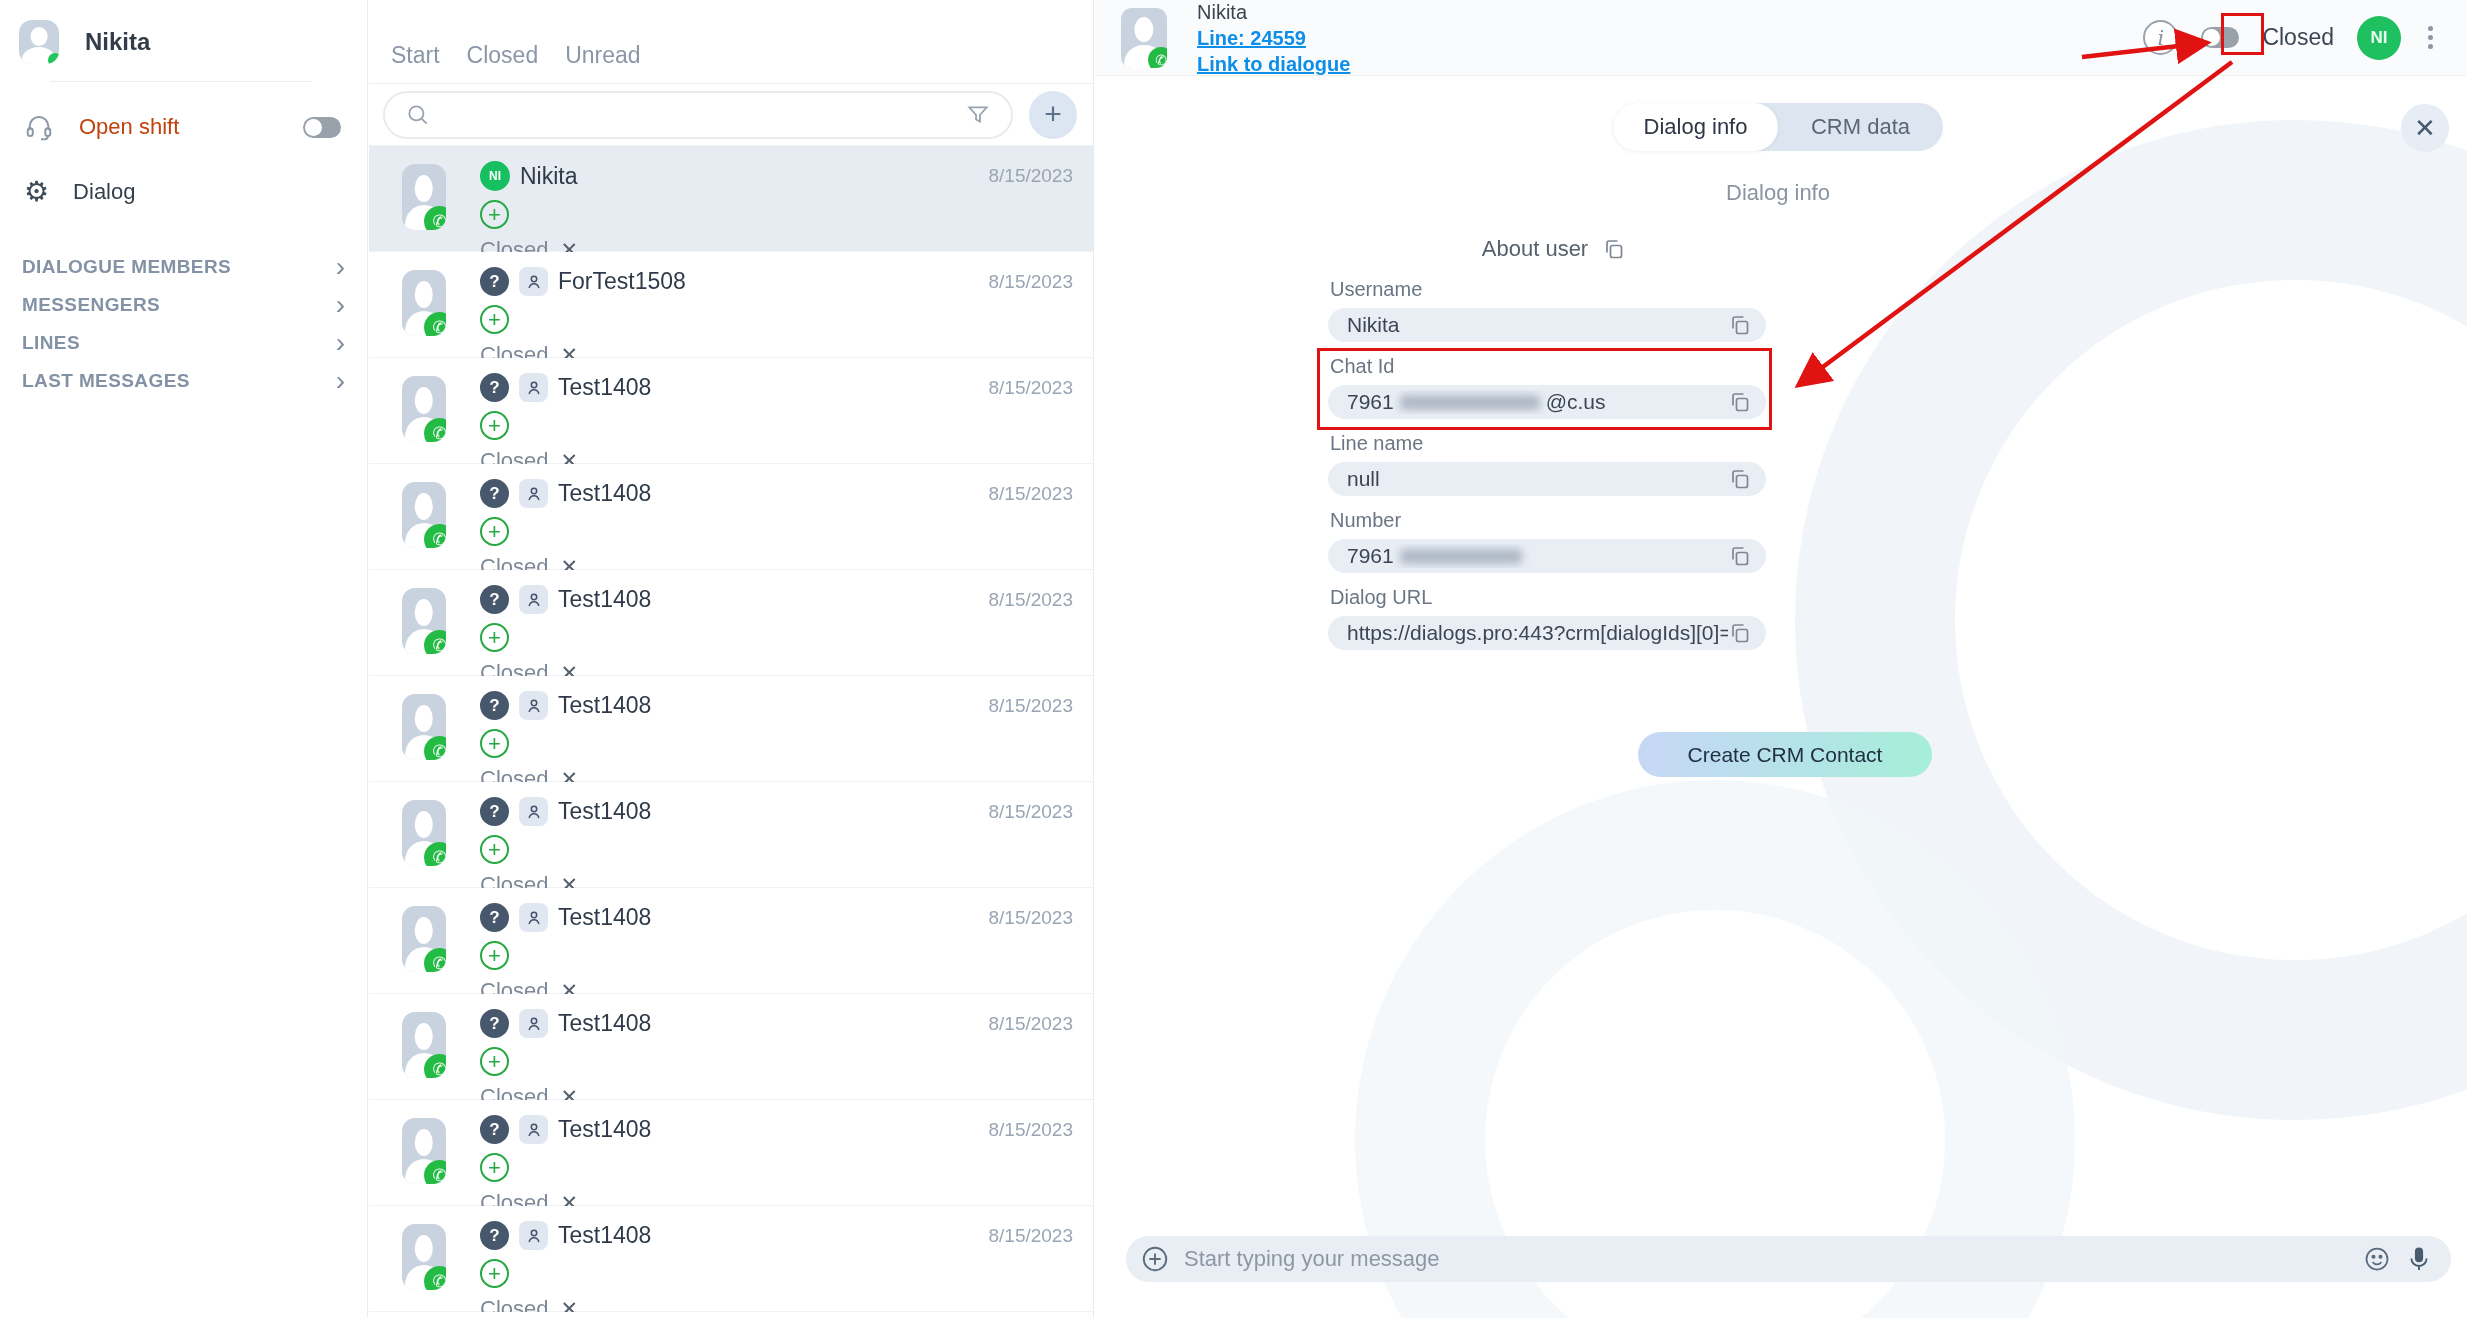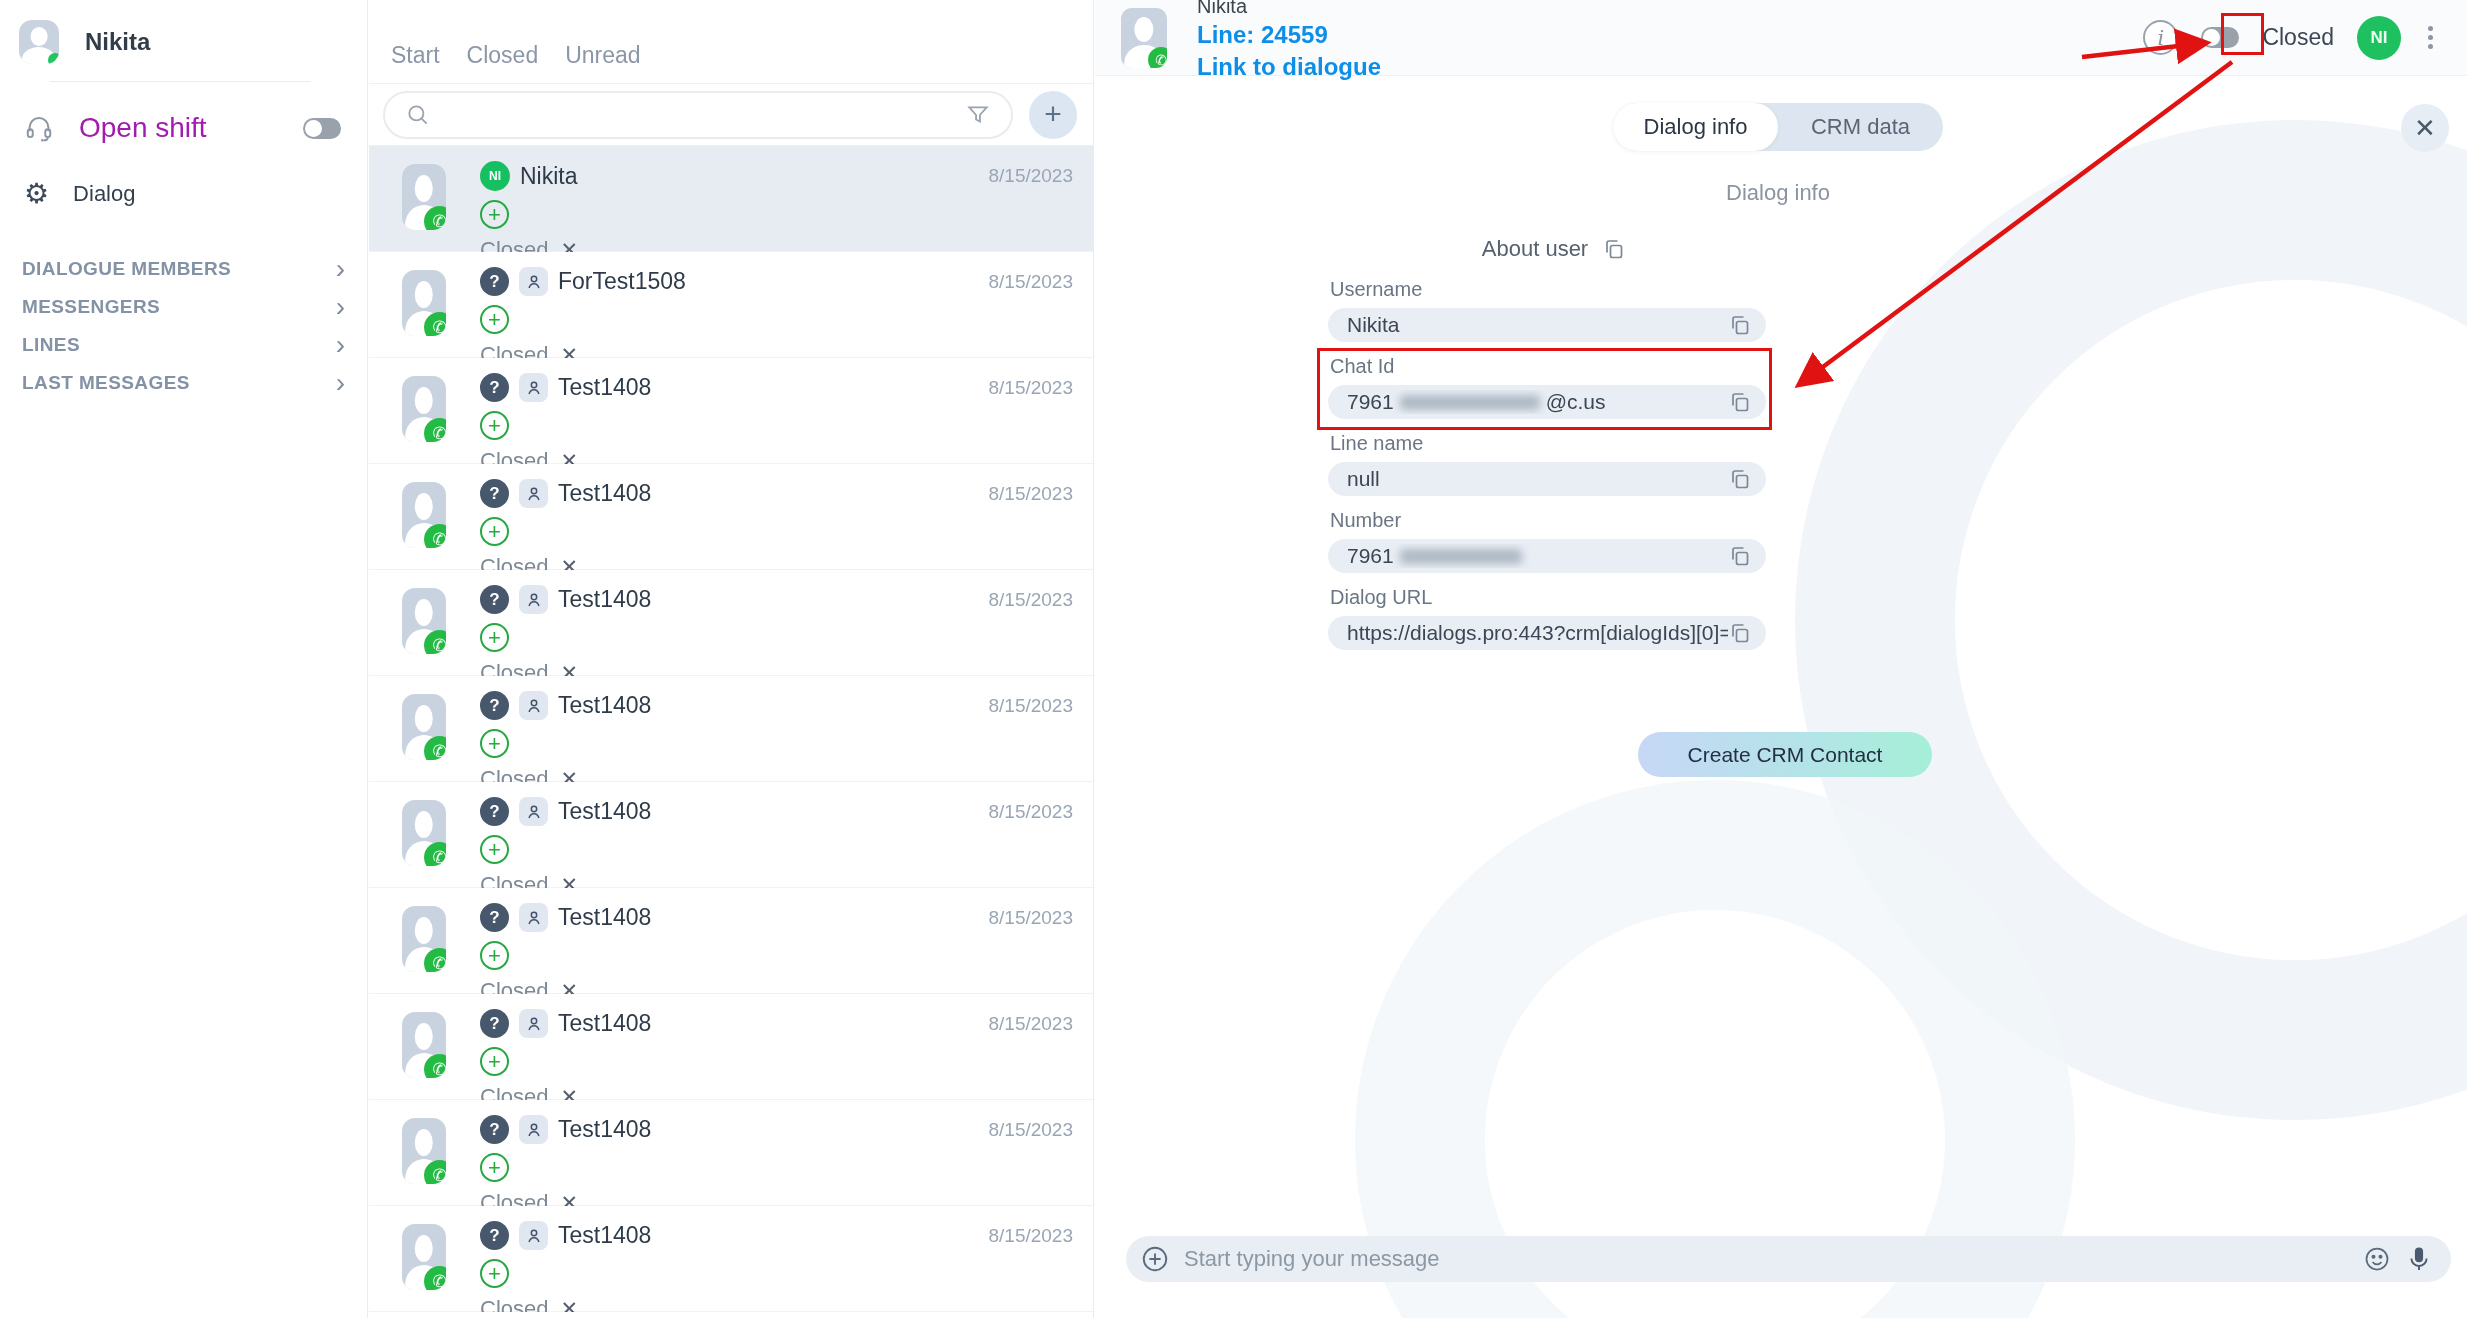--- a/index.html
+++ b/index.html
@@ -13,21 +13,21 @@
   .sidebar { position:absolute; left:0; top:0; width:368px; height:100%; background:#fff; border-right:1px solid #ececf0; z-index:3; }
   .profile { display:flex; align-items:center; gap:26px; padding:20px 0 0 19px; }
   .avatar { background:#c9d3e0; position:relative; overflow:hidden; }
   .avatar::before { content:""; position:absolute; left:50%; top:16%; transform:translateX(-50%); width:42%; height:42%; background:#fff; border-radius:50%; }
   .avatar::after  { content:""; position:absolute; left:50%; top:62%; transform:translateX(-50%); width:86%; height:60%; background:#fff; border-radius:50% 50% 0 0; }
   .avatar-sm { width:40px; height:44px; border-radius:13px; }
   .status-dot { position:absolute; right:-3px; bottom:-3px; width:14px; height:14px; border-radius:50%; background:#22c55e; z-index:2; }
   .profile-name { font-size:24px; font-weight:bold; color:#333d49; }
   .sb-divider { margin:17px 0 0 50px; width:261px; border-top:1px solid #ededf1; }
   .shift-row { display:flex; align-items:center; gap:25px; padding:30px 26px 0 24px; }
-  .shift-label { font-size:28px; color:#a21caf; }
+  .shift-label { font-size:22px; color:#c2410c; }
   .toggle { width:38px; height:21px; border-radius:11px; background:#99a1ab; position:relative; flex:none; cursor:pointer; }
   .toggle::after { content:""; position:absolute; left:2px; top:2px; width:17px; height:17px; border-radius:50%; background:#fff; }
   .shift-row .toggle { margin-left:auto; }
   .setting-row { display:flex; align-items:center; gap:24px; padding:36px 26px 0 24px; }
   .gear { font-size:28px; color:#3e4a59; line-height:1; }
   .setting-label { font-size:22px; color:#333f4d; }
   .sb-menu { margin-top:42px; }
   .sb-item { display:flex; align-items:center; padding:8px 22px 8px 22px; cursor:pointer; }
   .sb-item-label { font-size:19px; font-weight:bold; letter-spacing:.4px; color:#8492a6; }
   .chev { margin-left:auto; font-size:28px; line-height:20px; color:#7d8aa0; font-weight:normal; }
@@ -61,21 +61,21 @@
   .chat { position:absolute; left:1095px; top:0; right:0; height:100%; background:#fff; overflow:hidden; }
   .wm-ring { position:absolute; border-radius:50%; pointer-events:none; z-index:0; }
   .wm1 { left:700px; top:120px; width:1000px; height:1000px; border:160px solid rgba(238,243,247,.8); }
   .wm2 { left:260px; top:780px; width:720px; height:720px; border:130px solid rgba(240,245,248,.75); }
 
   .chat-header { position:relative; z-index:2; height:76px; background:#fafbfc; border-bottom:1px solid #eef0f2; display:flex; align-items:center; padding:0 30px 0 26px; }
   .hdr-avatar { width:46px; height:60px; border-radius:11px; flex:none; }
   .hdr-avatar .wa-badge { width:26px; height:26px; font-size:14px; right:-7px; bottom:-5px; }
   .hdr-text { margin-left:30px; line-height:1.3; }
   .hdr-name { font-size:20px; color:#3a4552; }
-  .hdr-line, .hdr-link { font-size:24px; font-weight:bold; color:#0d8ee9; cursor:pointer; }
+  .hdr-line, .hdr-link { font-size:20px; font-weight:bold; color:#0d8ee9; cursor:pointer;text-decoration:underline; }
   .hdr-controls { margin-left:auto; display:flex; align-items:center; gap:23px; }
   .info-btn { width:35px; height:35px; border-radius:50%; border:2px solid #9aa3ad; color:#8a93a0; font-family:"DejaVu Serif",serif; font-style:italic; font-size:21px; display:flex; align-items:center; justify-content:center; cursor:pointer; background:#fff; }
   .hdr-status { font-size:23px; color:#3c4654; }
   .ni-avatar { width:44px; height:44px; border-radius:50%; background:#1fc05f; color:#eafff2; font-size:17px; font-weight:bold; display:flex; align-items:center; justify-content:center; }
   .kebab { display:flex; flex-direction:column; gap:4px; padding:4px; cursor:pointer; }
   .kebab i { width:5px; height:5px; border-radius:50%; background:#8d97a4; }
 
   .chat-content { position:absolute; left:0; top:76px; right:0; bottom:0; z-index:1; }
   .seg-tabs { position:absolute; left:518px; top:27px; width:330px; height:48px; background:#dde6f0; border-radius:24px; display:flex; }
   .seg-tab { flex:1; border-radius:24px; font-size:22px; display:flex; align-items:center; justify-content:center; color:#5a6575; cursor:pointer; }

